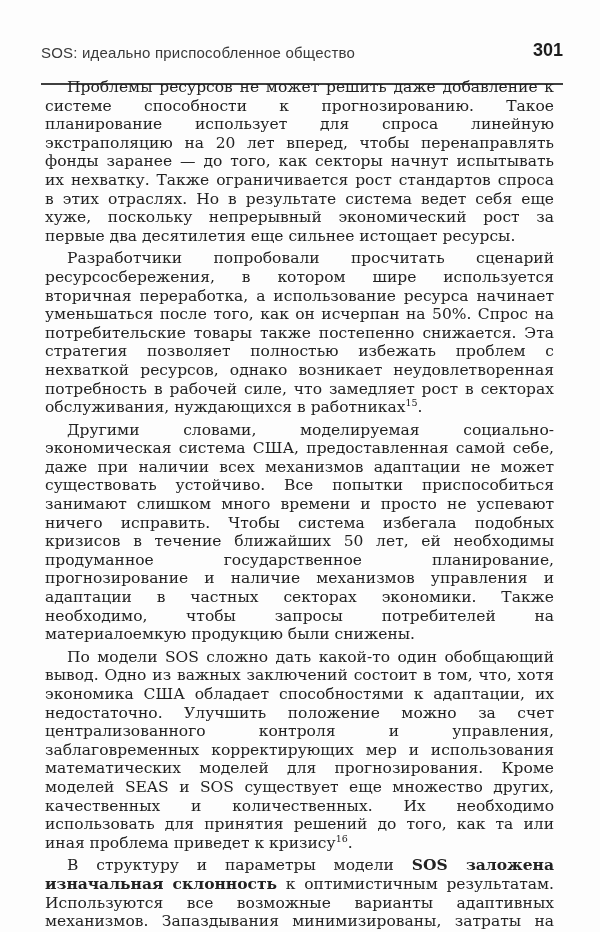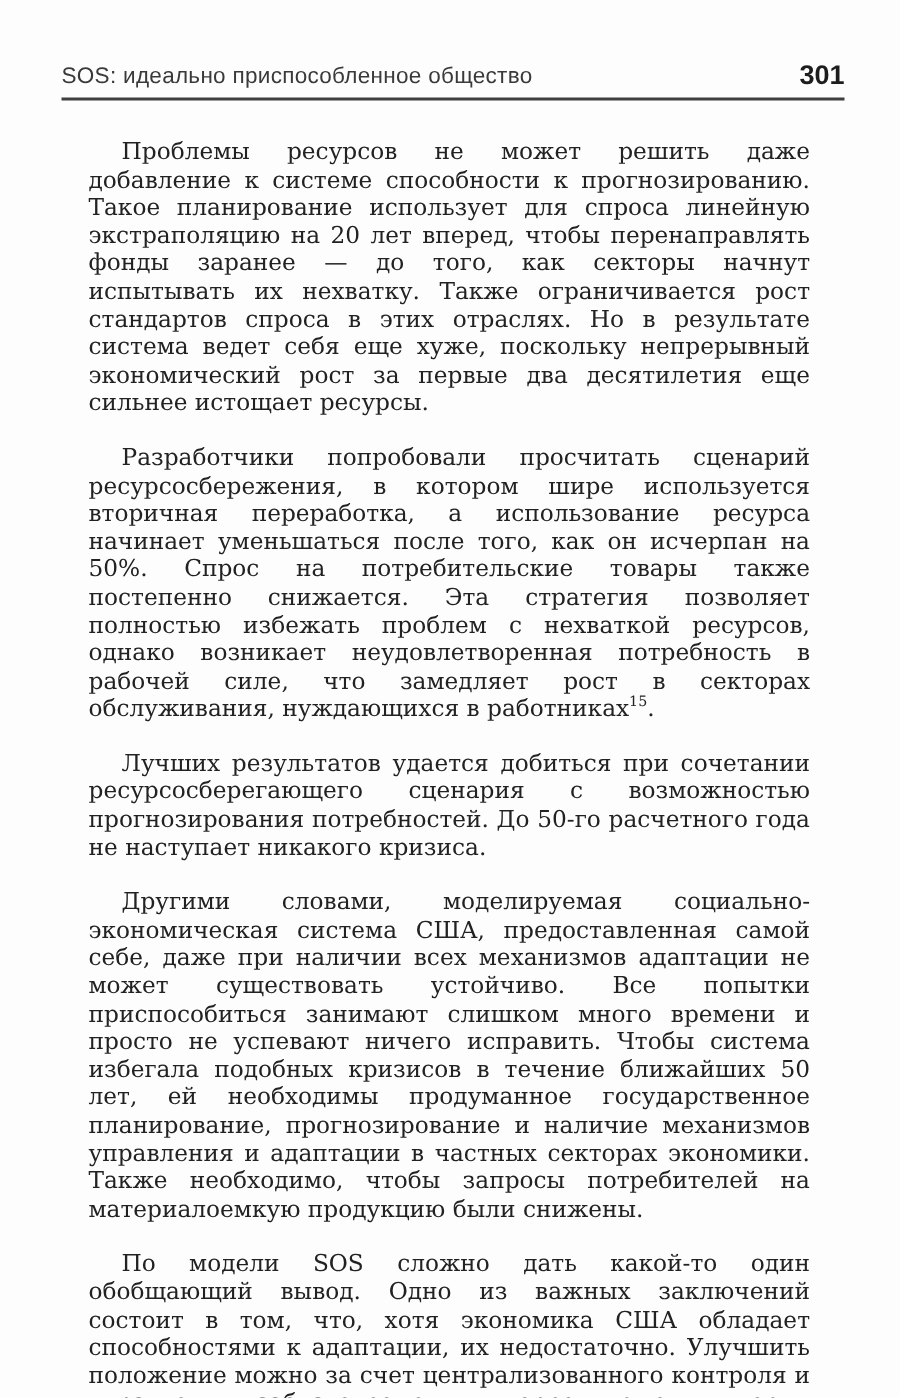--- a/index.html
+++ b/index.html
@@ -14,23 +14,23 @@
     background: #fdfdfd;
     overflow: hidden;
   }
   .running-header {
     position: absolute;
     left: 41px;
     top: 40px;
     width: 522px;
     display: flex;
     justify-content: space-between;
-    align-items: center;
+    align-items: flex-end;
     border-bottom: 2px solid #3f3f3f;
-    padding-bottom: 4px;
+    padding-bottom: 22px;
   }
   .running-header .title {
     font-family: "Liberation Sans", sans-serif;
     font-size: 15px;
     font-weight: 400;
     color: #3a3a3a;
     letter-spacing: 0.2px;
   }
   .running-header .pagenum {
     font-family: "Liberation Sans", sans-serif;
@@ -45,21 +45,21 @@
     width: 517px;
     font-family: "DejaVu Serif", serif;
     font-size: 15.5px;
     line-height: 18.6px;
     color: #222222;
     text-align: justify;
     hyphens: auto;
     -webkit-hyphens: auto;
   }
   .body-text p {
-    margin: 18px;
+    margin: 4px;
     padding: 0;
     text-indent: 22px;
   }
   .body-text .b {
     font-weight: 700;
   }
   .body-text sup {
     font-size: 9.5px;
     line-height: 0;
     vertical-align: super;
@@ -70,18 +70,17 @@
 
 <div class="page">
   <div class="running-header">
     <span class="title">SOS: идеально приспособленное общество</span>
     <span class="pagenum">301</span>
   </div>
 
   <div class="body-text">
       <p><span>Проблемы ресурсов не может решить даже добавление к системе способности к прогнозированию. Такое планирование использует для спроса линейную экстраполяцию на 20 лет вперед, чтобы перенаправлять фонды заранее — до того, как секторы начнут испытывать их нехватку. Также ограничивается рост стандартов спроса в этих отраслях. Но в результате система ведет себя еще хуже, поскольку непрерывный экономический рост за первые два десятилетия еще сильнее истощает ресурсы.</span></p>
       <p><span>Разработчики попробовали просчитать сценарий ресурсосбережения, в котором шире используется вторичная переработка, а использование ресурса начинает уменьшаться после того, как он исчерпан на 50%. Спрос на потребительские товары также постепенно снижается. Эта стратегия позволяет полностью избежать проблем с нехваткой ресурсов, однако возникает неудовлетворенная потребность в рабочей силе, что замедляет рост в секторах обслуживания, нуждающихся в работниках</span><sup>15</sup><span>.</span></p>
-      <p><span>Лучших результатов удается добиться при сочетании ресурсосберегающего сценария с возможностью прогнозирования потребностей. До 50-го расчетного года не наступает никакого кризиса.</span></p>
       <p><span>Другими словами, моделируемая социально-экономическая система США, предоставленная самой себе, даже при наличии всех механизмов адаптации не может существовать устойчиво. Все попытки приспособиться занимают слишком много времени и просто не успевают ничего исправить. Чтобы система избегала подобных кризисов в течение ближайших 50 лет, ей необходимы продуманное государственное планирование, прогнозирование и наличие механизмов управления и адаптации в частных секторах экономики. Также необходимо, чтобы запросы потребителей на материалоемкую продукцию были снижены.</span></p>
       <p><span>По модели SOS сложно дать какой-то один обобщающий вывод. Одно из важных заключений состоит в том, что, хотя экономика США обладает способностями к адаптации, их недостаточно. Улучшить положение можно за счет централизованного контроля и управления, заблаговременных корректирующих мер и использования математических моделей для прогнозирования. Кроме моделей SEAS и SOS существует еще множество других, качественных и количественных. Их необходимо использовать для принятия решений до того, как та или иная проблема приведет к кризису</span><sup>16</sup><span>.</span></p>
       <p><span>В структуру и параметры модели </span><span class="b">SOS заложена изначальная склонность</span><span> к оптимистичным результатам. Используются все возможные варианты адаптивных механизмов. Запаздывания минимизированы, затраты на адаптацию нулевые, политических проблем и сложностей в распределении нет… Система централизованного управления работает как часы. Социальных потрясений после снижения ожиданий</span></p>
     </div>
 </div>
 
 </body></html>

